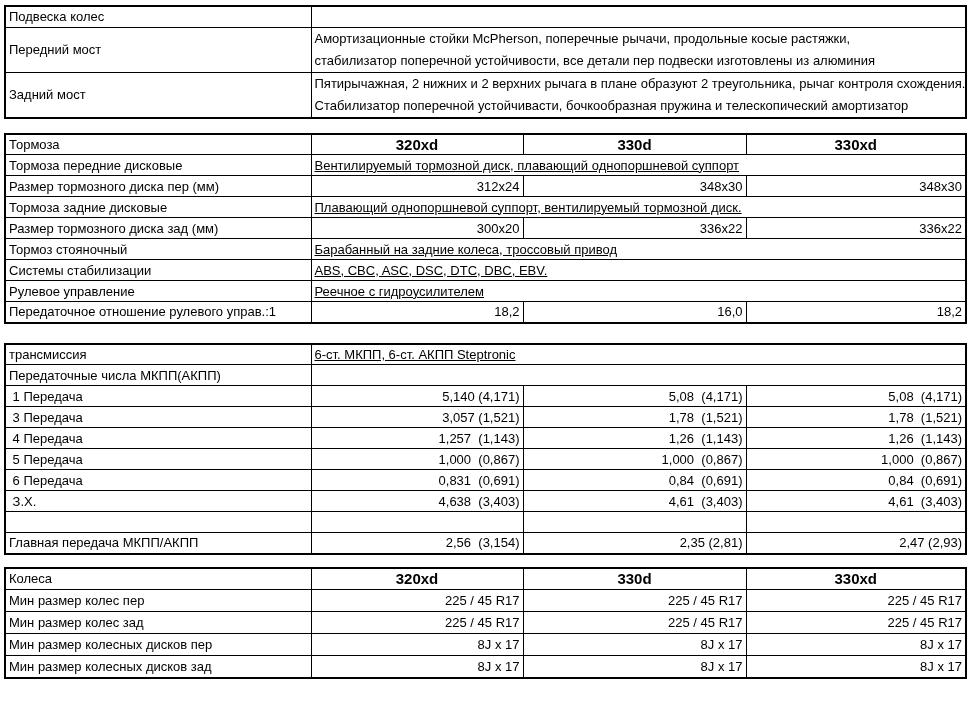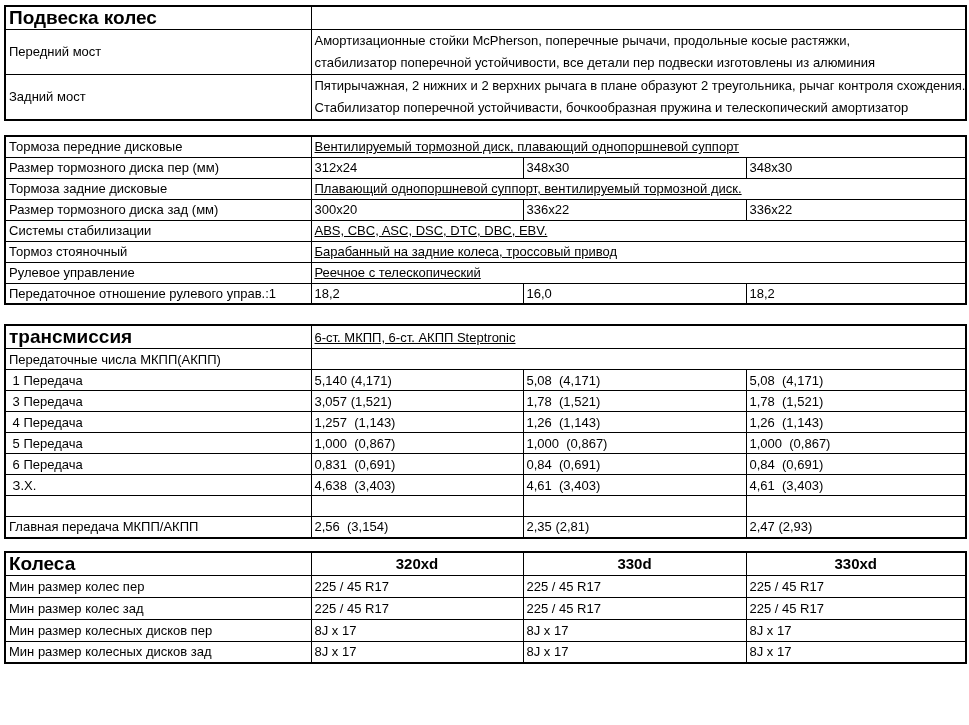--- a/index.html
+++ b/index.html
@@ -22,32 +22,32 @@
     padding: 0 3px;
     height: 21px;
     vertical-align: middle;
     overflow: hidden;
   }
   #suspension-table { margin-bottom: 14px; }
   #brakes-table     { margin-bottom: 19px; }
   #transmission-table { margin-bottom: 12px; }
   #wheels-table td { height: 22px; }
   .title {
-    font-weight: bold;
-    font-size: 19px;
+    font-weight: normal;
+    font-size: 13px;
     white-space: nowrap;
   }
   .model {
     font-weight: bold;
     font-size: 15px;
     text-align: center;
     white-space: nowrap;
   }
   .lbl { white-space: pre; }
-  .val { text-align: left; white-space: pre; margin-top: 8px; }
+  .val { text-align: right; white-space: pre; margin-top: 8px; }
   .span-cell { white-space: nowrap; text-decoration: underline; }
   .multiline { vertical-align: top; }
   .line { line-height: 22px; white-space: nowrap; }
   .lbl-top { vertical-align: top; }
   .lbl-top .line { line-height: 22px; }
 </style>
 </head>
 <body>
 
 <table class="spec" id="suspension-table">
@@ -78,20 +78,26 @@
   </table>
 
 <table class="spec" id="brakes-table">
   <colgroup>
       <col style="width:306px">
       <col style="width:212px">
       <col style="width:223px">
       <col style="width:220px">
     </colgroup>
   <tbody>
+      <tr>
+    <td class="title">Тормоза</td>
+    <td class="model">320xd</td>
+    <td class="model">330d</td>
+    <td class="model">330xd</td>
+  </tr>
   <tr>
     <td class="lbl">Тормоза передние дисковые</td>
     <td class="span-cell" colspan="3">Вентилируемый тормозной диск, плавающий однопоршневой суппорт</td>
   </tr>
   <tr>
     <td class="lbl">Размер тормозного диска пер (мм)</td>
     <td class="val">312x24</td>
     <td class="val">348x30</td>
     <td class="val">348x30</td>
   </tr>
@@ -99,30 +105,30 @@
     <td class="lbl">Тормоза задние дисковые</td>
     <td class="span-cell" colspan="3">Плавающий однопоршневой суппорт, вентилируемый тормозной диск.</td>
   </tr>
   <tr>
     <td class="lbl">Размер тормозного диска зад (мм)</td>
     <td class="val">300x20</td>
     <td class="val">336x22</td>
     <td class="val">336x22</td>
   </tr>
   <tr>
+    <td class="lbl">Тормоз стояночный</td>
+    <td class="span-cell" colspan="3">Барабанный на задние колеса, троссовый привод</td>
+  </tr>
+  <tr>
     <td class="lbl">Системы стабилизации</td>
     <td class="span-cell" colspan="3">ABS, CBC, ASC, DSC, DTC, DBC, EBV.</td>
   </tr>
   <tr>
-    <td class="lbl">Тормоз стояночный</td>
-    <td class="span-cell" colspan="3">Барабанный на задние колеса, троссовый привод</td>
-  </tr>
-  <tr>
     <td class="lbl">Рулевое управление</td>
-    <td class="span-cell" colspan="3">Реечное с телескопический</td>
+    <td class="span-cell" colspan="3">Реечное с гидроусилителем</td>
   </tr>
   <tr>
     <td class="lbl">Передаточное отношение рулевого управ.:1</td>
     <td class="val">18,2</td>
     <td class="val">16,0</td>
     <td class="val">18,2</td>
   </tr>
 </tbody>
   </table>
 

